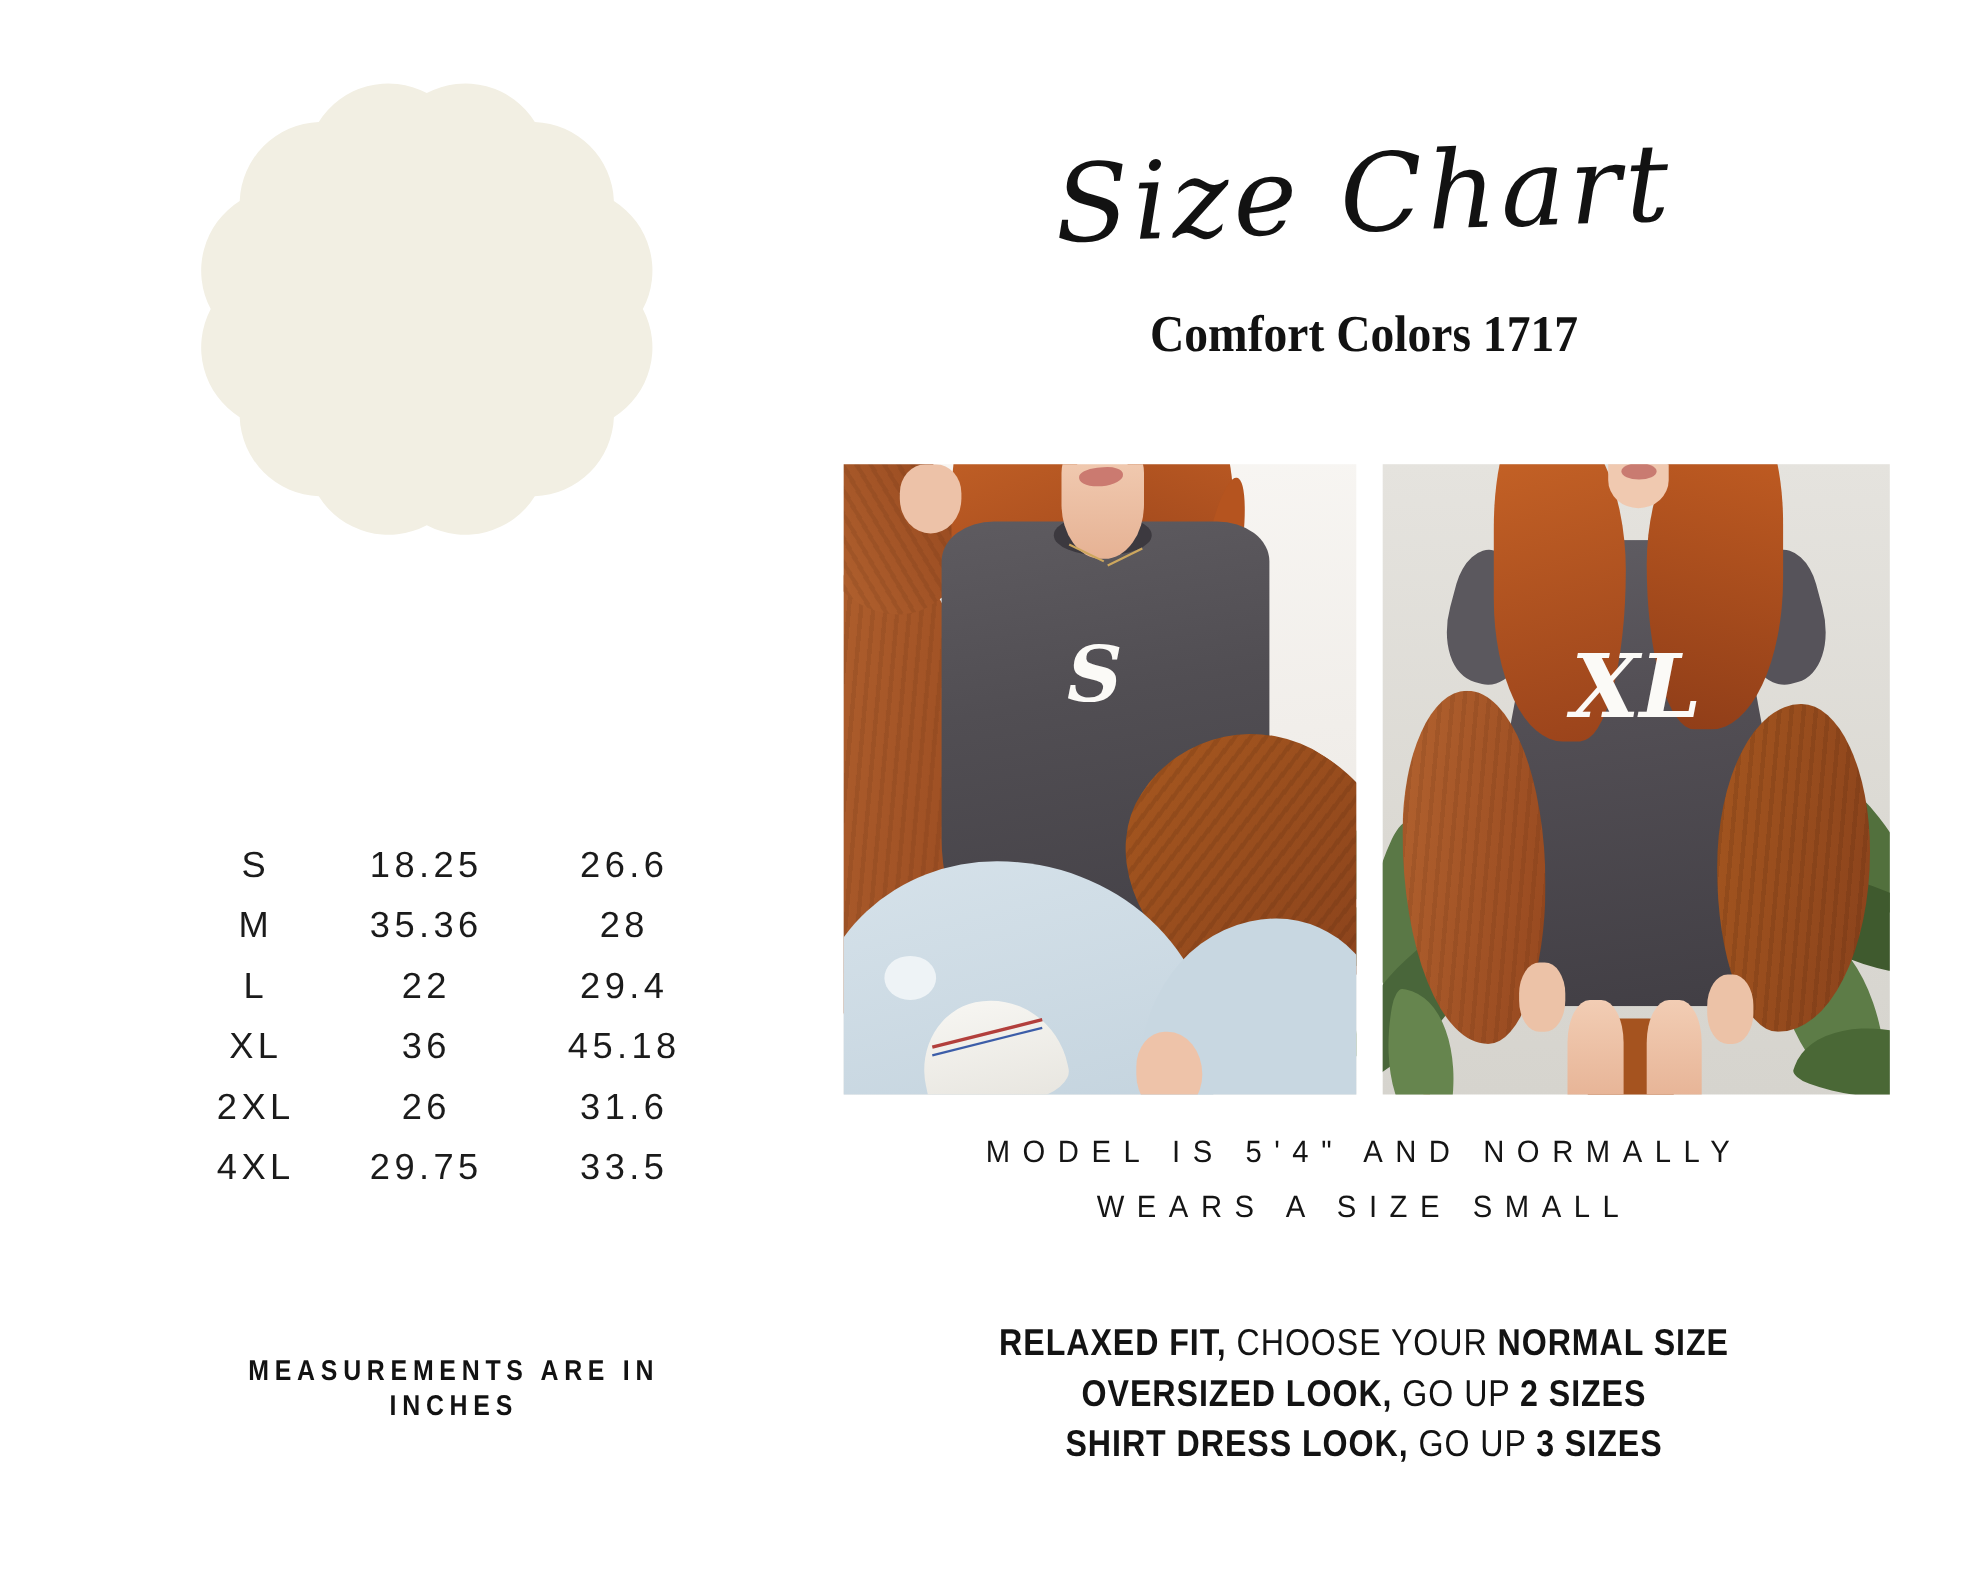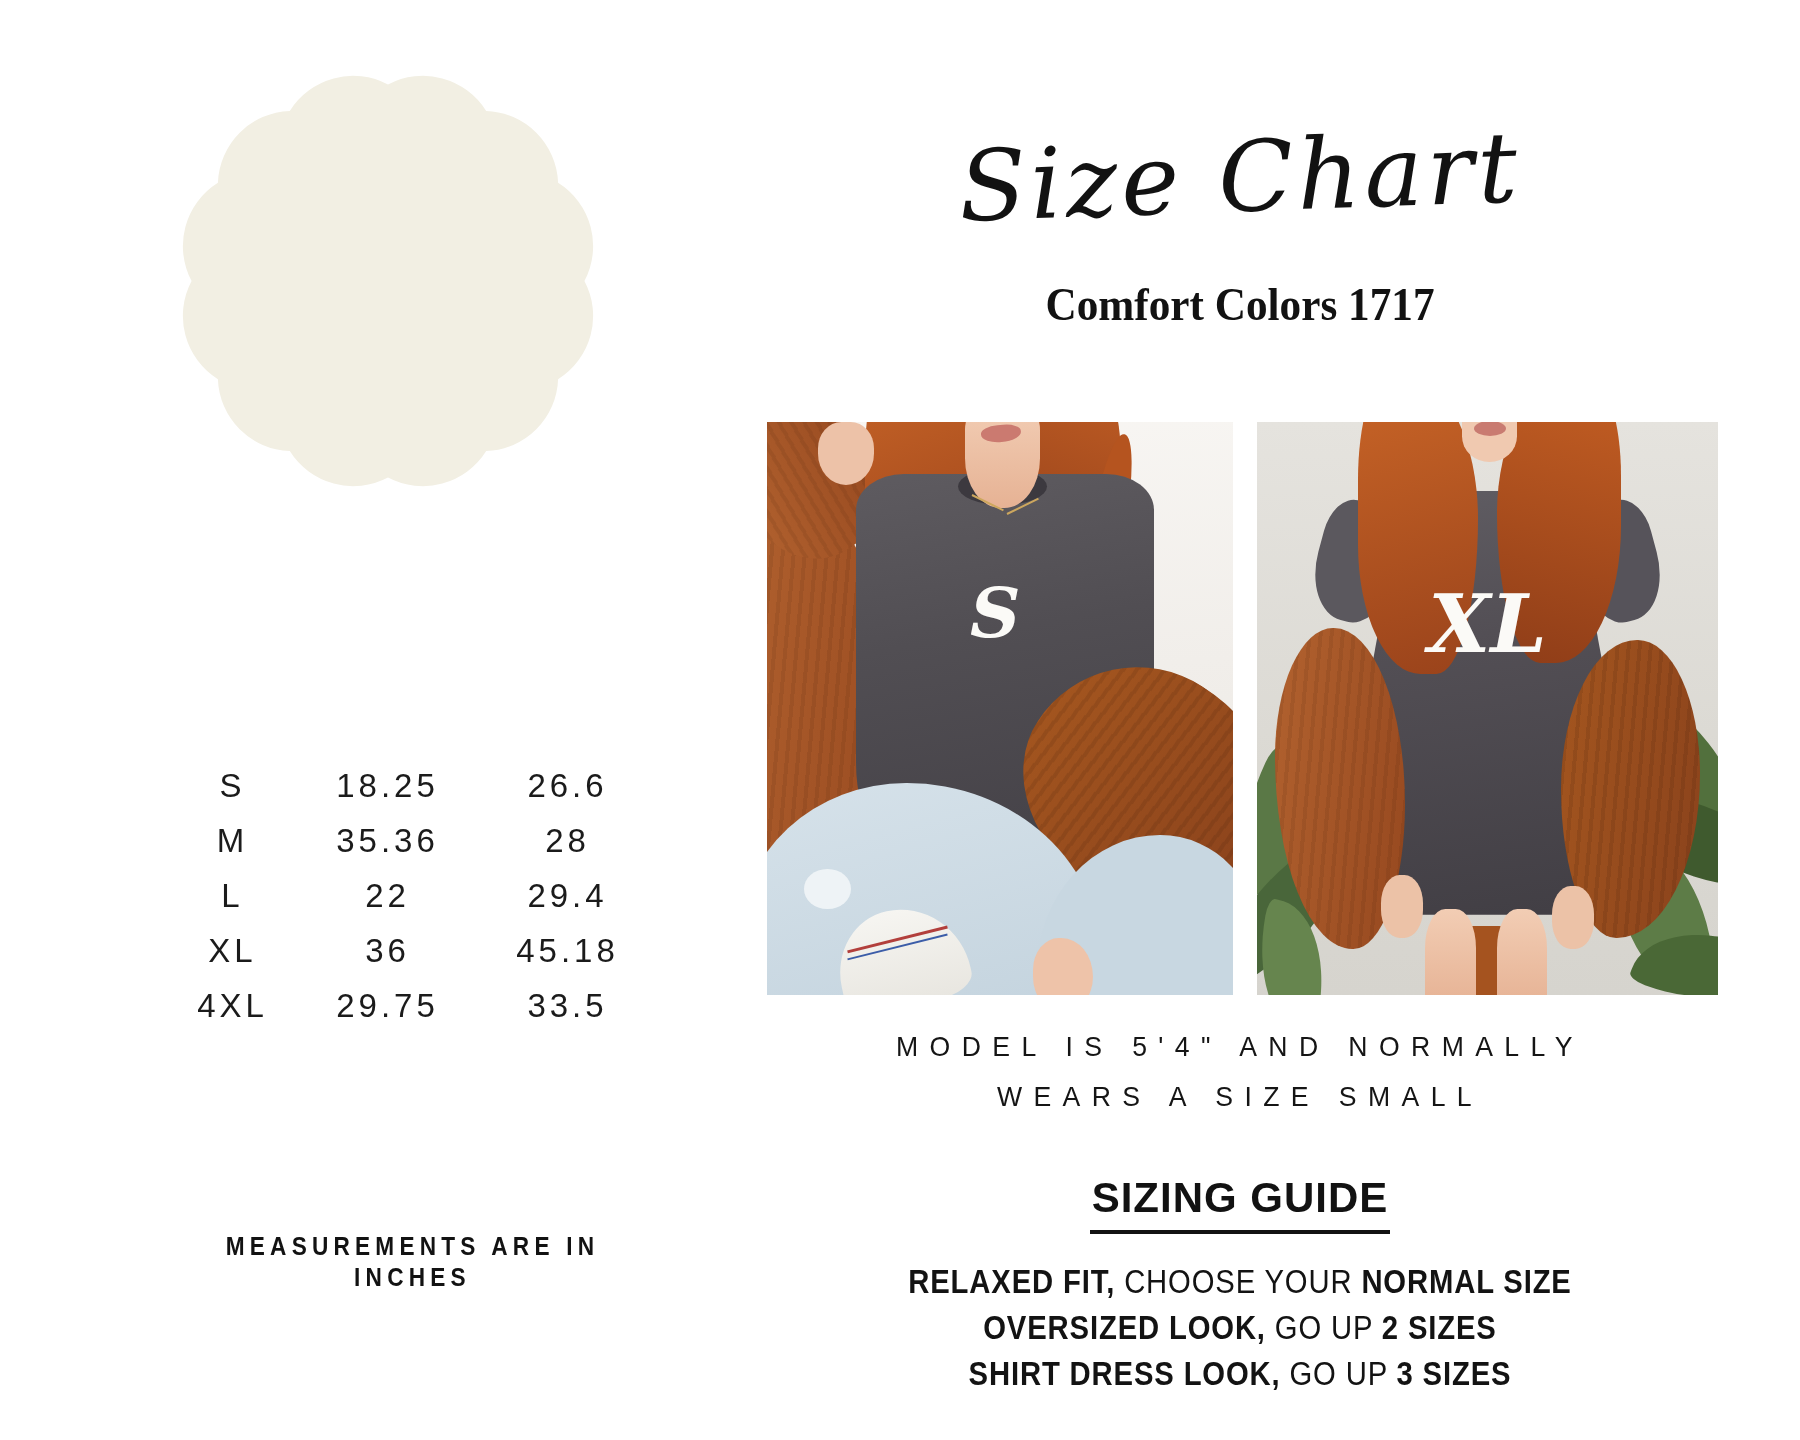--- a/index.html
+++ b/index.html
@@ -149,20 +149,25 @@
         <span class="td">L</span>
         <span class="td">22</span>
         <span class="td">29.4</span>
       </div>
       <div class="tr">
         <span class="td">XL</span>
         <span class="td">36</span>
         <span class="td">45.18</span>
       </div>
       <div class="tr">
+        <span class="td">2XL</span>
+        <span class="td">26</span>
+        <span class="td">31.6</span>
+      </div>
+      <div class="tr">
         <span class="td">4XL</span>
         <span class="td">29.75</span>
         <span class="td">33.5</span>
       </div>
     </div>
   </section>
   <div class="measure-note">MEASUREMENTS ARE IN INCHES</div>
 
   <figure class="photo photo-left">
     <div class="pl-leaf1 leaf"></div>
@@ -218,21 +223,20 @@
     <div class="pr-hand-l"></div>
     <div class="pr-hand-r"></div>
   </figure>
 
   <div class="caption">
     <div>MODEL IS 5'4" AND NORMALLY</div>
     <div>WEARS A SIZE SMALL</div>
   </div>
 
   <section class="guide">
-    <h2 class="guide-heading">SIZING GUIDE</h2>
     <div class="guide-lines">
       <p class="guide-line"><span class="seg b">RELAXED FIT, </span><span class="seg">CHOOSE YOUR </span><span class="seg b">NORMAL SIZE</span></p>
       <p class="guide-line"><span class="seg b">OVERSIZED LOOK, </span><span class="seg">GO UP </span><span class="seg b">2 SIZES</span></p>
       <p class="guide-line"><span class="seg b">SHIRT DRESS LOOK, </span><span class="seg">GO UP </span><span class="seg b">3 SIZES</span></p>
     </div>
   </section>
 
 </div>
 
 </body></html>

